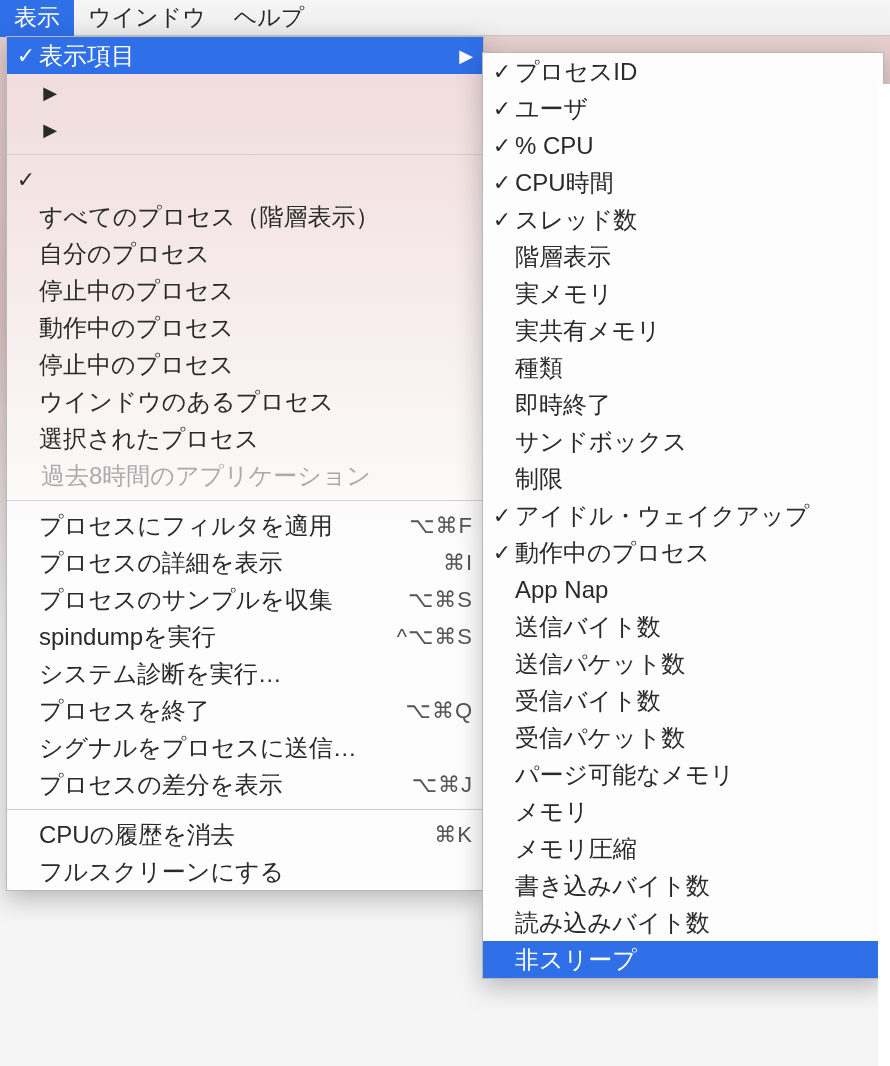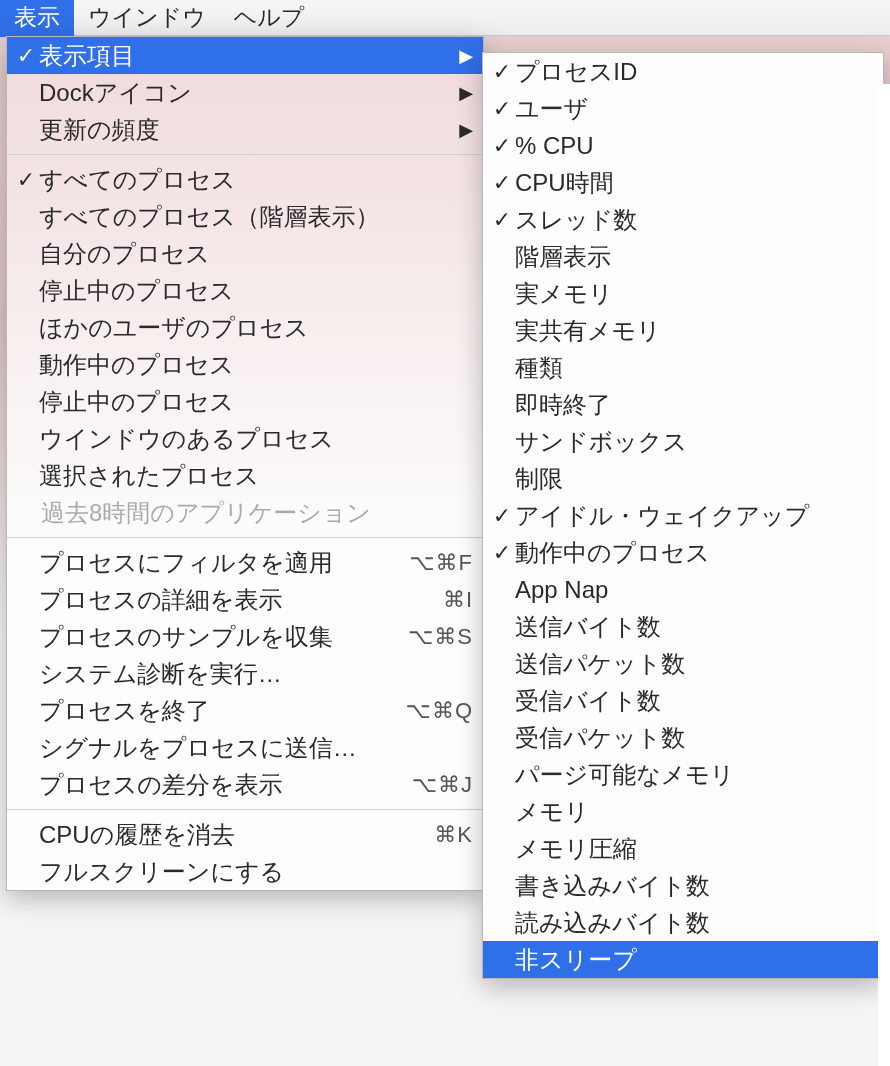--- a/index.html
+++ b/index.html
@@ -112,50 +112,43 @@
 </div>
 
 <div class="menu-panel main">
   <div class="menu-item selected">
     <span class="check-slot">✓</span>
     <span class="label">表示項目</span>
     <span class="arrow-slot">▶</span>
   </div>
   <div class="menu-item">
     <span class="check-slot"></span>
-    <span class="label">Dockアイコン</span>
     <span class="arrow-slot">▶</span>
   </div>
   <div class="menu-item">
     <span class="check-slot"></span>
-    <span class="label">更新の頻度</span>
     <span class="arrow-slot">▶</span>
   </div>
 
   <div class="separator"></div>
 
   <div class="menu-item">
     <span class="check-slot">✓</span>
-    <span class="label">すべてのプロセス</span>
   </div>
   <div class="menu-item">
     <span class="check-slot"></span>
     <span class="label">すべてのプロセス（階層表示）</span>
   </div>
   <div class="menu-item">
     <span class="check-slot"></span>
     <span class="label">自分のプロセス</span>
   </div>
   <div class="menu-item">
     <span class="check-slot"></span>
     <span class="label">停止中のプロセス</span>
-  </div>
-  <div class="menu-item">
-    <span class="check-slot"></span>
-    <span class="label">ほかのユーザのプロセス</span>
   </div>
   <div class="menu-item">
     <span class="check-slot"></span>
     <span class="label">動作中のプロセス</span>
   </div>
   <div class="menu-item">
     <span class="check-slot"></span>
     <span class="label">停止中のプロセス</span>
   </div>
   <div class="menu-item">
@@ -183,20 +176,25 @@
     <span class="label">プロセスの詳細を表示</span>
     <span class="shortcut">⌘I</span>
   </div>
   <div class="menu-item">
     <span class="check-slot"></span>
     <span class="label">プロセスのサンプルを収集</span>
     <span class="shortcut">⌥⌘S</span>
   </div>
   <div class="menu-item">
     <span class="check-slot"></span>
+    <span class="label">spindumpを実行</span>
+    <span class="shortcut">^⌥⌘S</span>
+  </div>
+  <div class="menu-item">
+    <span class="check-slot"></span>
     <span class="label">システム診断を実行…</span>
   </div>
   <div class="menu-item">
     <span class="check-slot"></span>
     <span class="label">プロセスを終了</span>
     <span class="shortcut">⌥⌘Q</span>
   </div>
   <div class="menu-item">
     <span class="check-slot"></span>
     <span class="label">シグナルをプロセスに送信…</span>

